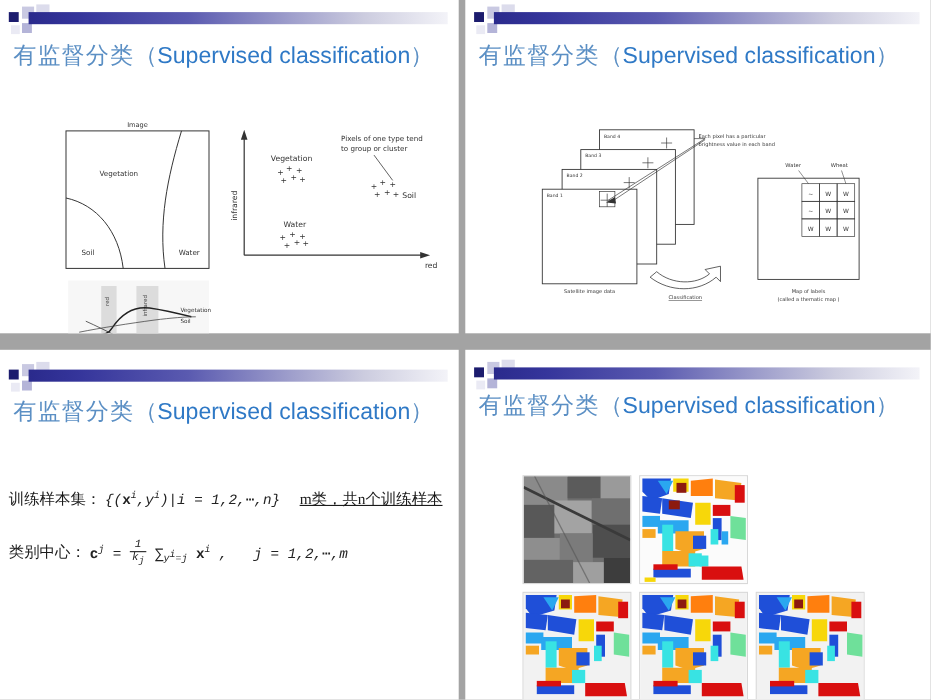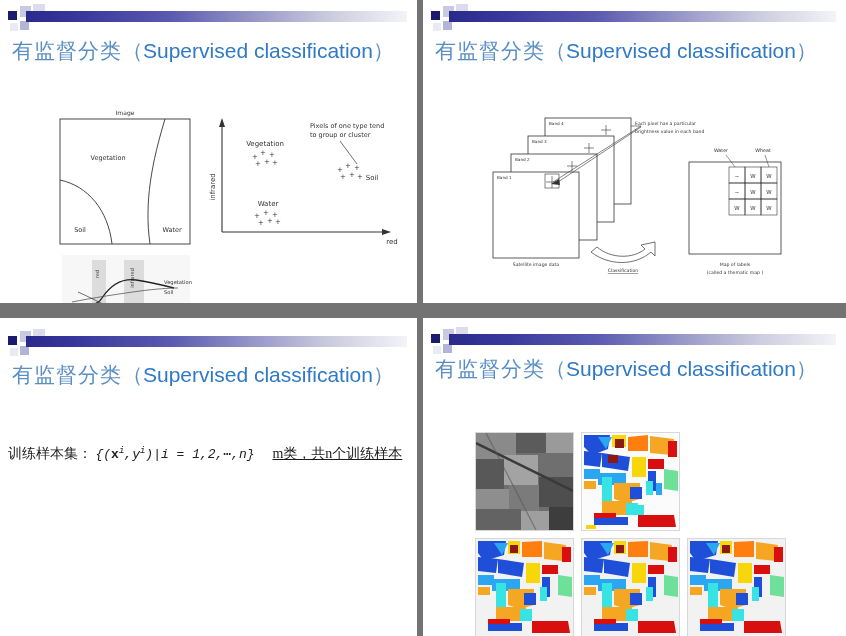--- a/index.html
+++ b/index.html
@@ -2,21 +2,21 @@
 <html><head>
 <meta charset="utf-8">
 <style>
   html,body{margin:0;padding:0;}
   body{
     width:846px;height:636px;
     background:#ffffff;
     font-family:"Liberation Sans", sans-serif;
     overflow:hidden;
   }
-  .deck{position:relative;width:846px;height:636px;background:#737373;}
+  .deck{position:relative;width:846px;height:636px;background:#a3a3a3;}
 
   
   .slide{position:absolute;background:#ffffff;overflow:hidden;}
   .s1{left:0;top:0;width:417px;height:303px;}
   .s2{left:423px;top:0;width:423px;height:303px;}
   .s3{left:0;top:318px;width:417px;height:318px;}
   .s4{left:423px;top:318px;width:423px;height:318px;}
 
   
   .hdr{position:relative;height:34px;}
@@ -245,20 +245,26 @@
       <div class="formulas">
 
         <div class="frow">
           <span class="lbl">训练样本集：</span>
           <span class="mth">
             {(<span class="bold">x</span><span class="up">i</span>,<span>y</span><span class="up">i</span>)|i&nbsp;=&nbsp;1,2,⋯,n}
           </span>
           <span class="lbl" style="margin-left:10px;text-decoration:underline;">m类，共n个训练样本</span>
         </div>
 
+        <div class="frow">
+          <span class="lbl">类别中心：</span>
+          <span class="mth">
+            <span class="bold">c</span><span class="up">j</span>&nbsp;=&nbsp;<span class="frac"><span class="num">1</span><span class="den">k<sub>j</sub></span></span>&nbsp;∑<span class="dn">y<span class="up">i</span>=j</span>&nbsp;<span class="bold">x</span><span class="up">i</span>&nbsp;,&nbsp;&nbsp; j&nbsp;=&nbsp;1,2,⋯,m
+          </span>
+        </div>
 
 
       </div>
     </div>
   </div>
 
   <div class="slide s4">
     <div class="hdr" style="height:36px;">
       <div class="sq sq-a" style="top:16px;"></div>
       <div class="sq sq-b" style="top:11px;"></div>

